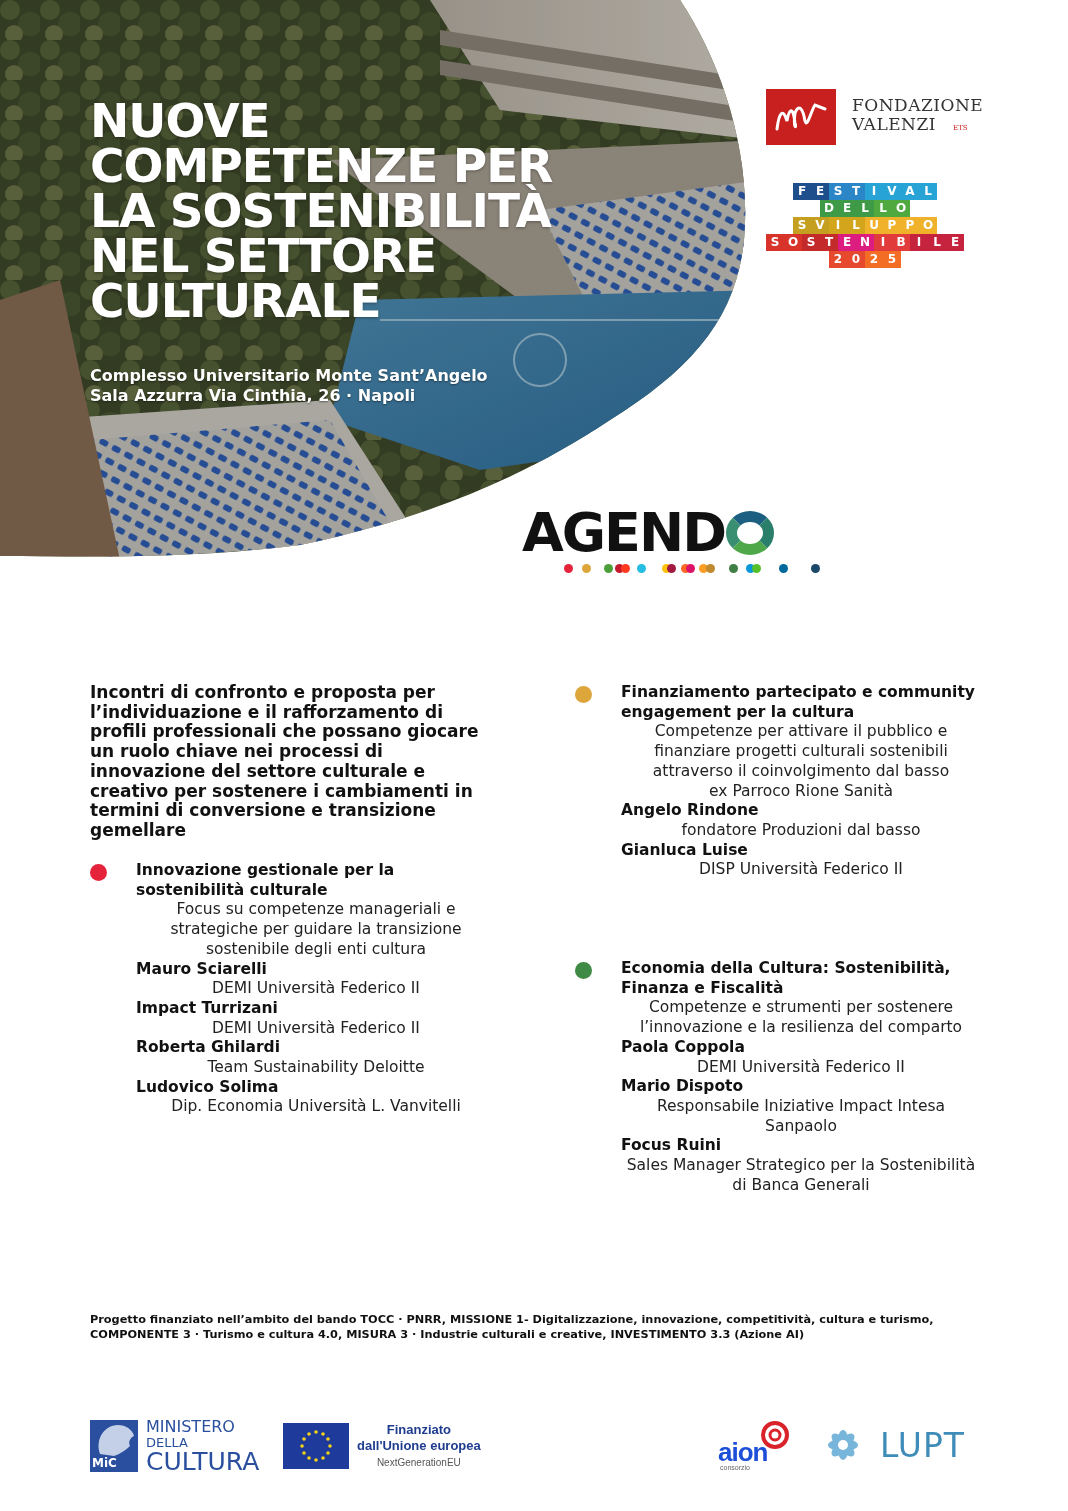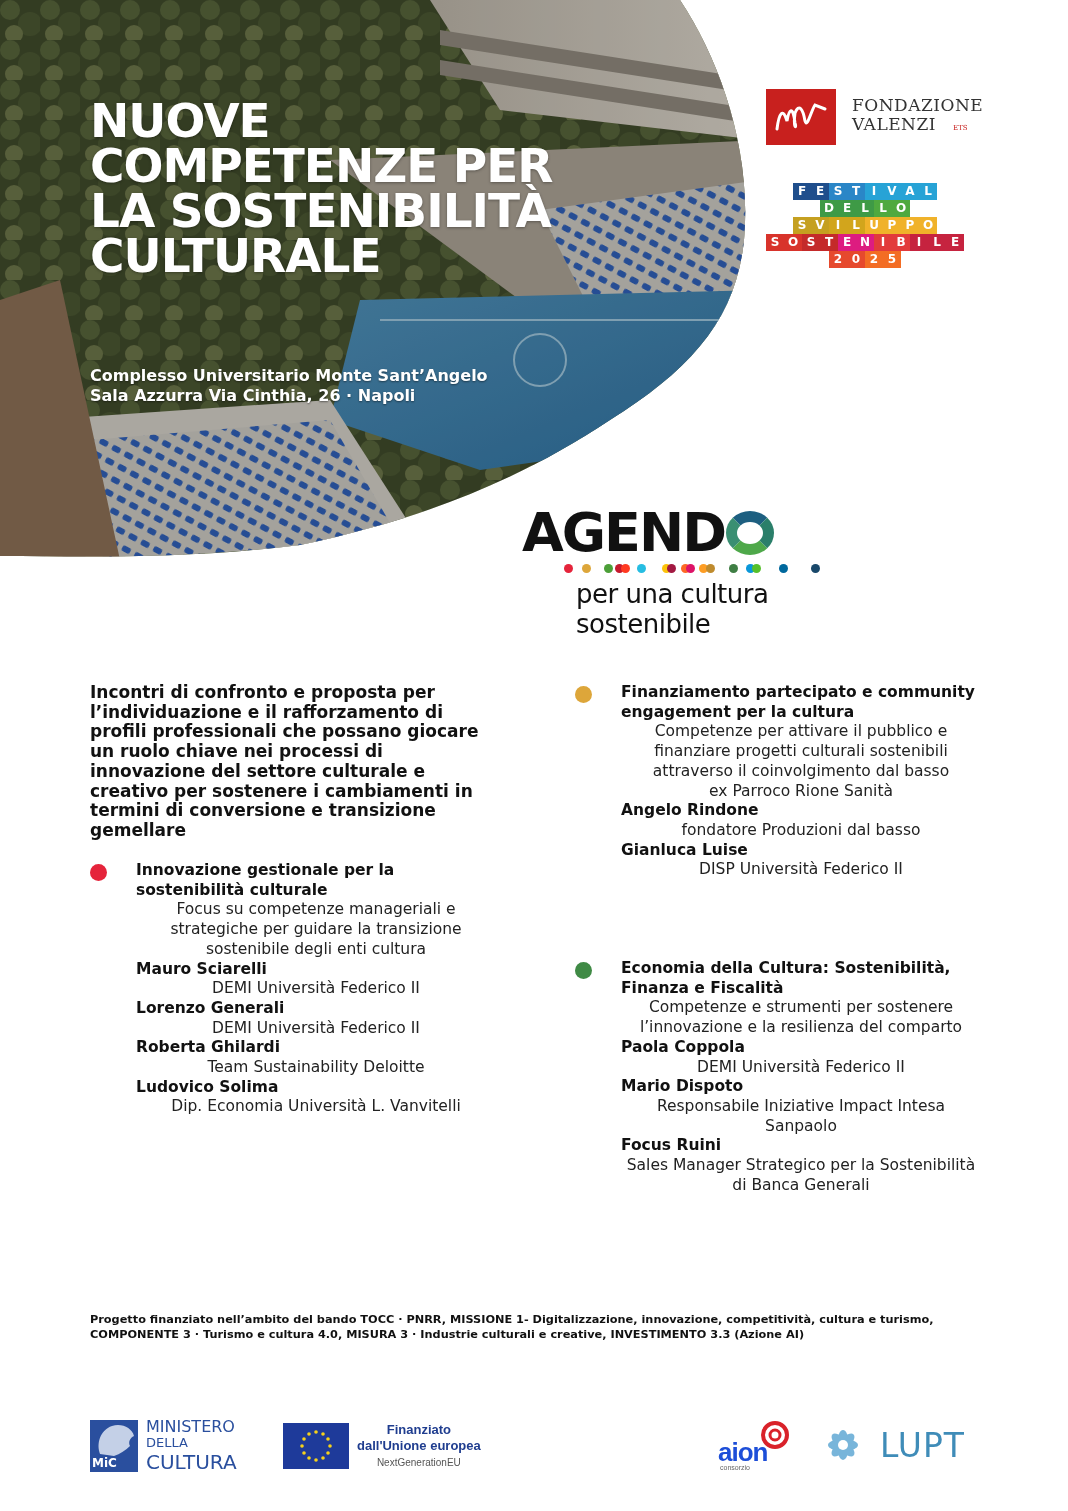--- a/index.html
+++ b/index.html
@@ -122,21 +122,21 @@
     width: 48px; height: 52px; background: #2a4f9e; position: relative; color: #fff;
     font-family: "DejaVu Sans", sans-serif; font-size: 12px; font-weight: bold;
   }
   .mic-mark span { position: absolute; left: 2px; bottom: 2px; margin-top: 24px; }
   .mic-text {
     margin-left: 8px; color: #2a4f9e; font-family: "DejaVu Sans", sans-serif;
     line-height: 16px;
   }
   .mic-text .l1 { font-size: 16px; }
   .mic-text .l2 { font-size: 13px; }
-  .mic-text .l3 { font-size: 20px; line-height: 22px; text-align: right; }
+  .mic-text .l3 { font-size: 25px; line-height: 22px; text-align: right; }
 
   .logo-eu { position: absolute; left: 283px; top: 1422px; display: flex; align-items: center; }
   .eu-flag {
     width: 66px; height: 46px; background: #1e3a9a; position: relative;
   }
   .eu-text { margin-left: 8px; font-family: "Liberation Sans", sans-serif; text-align: center; }
   .eu-text .l1, .eu-text .l2 { color: #1f3d8f; font-weight: bold; font-size: 13px; line-height: 16px; }
   .eu-text .l3 { color: #555; font-size: 10px; line-height: 14px; margin-top: 2px; }
 
   .logo-aion { position: absolute; left: 718px; top: 1420px; width: 75px; height: 52px; }
@@ -204,20 +204,21 @@
 
       <rect x="0" y="0" width="1068" height="560" fill="rgba(0,0,0,0.18)"></rect>
     </g>
   </svg>
 </div>
 
 <div class="hero-title">
   <div>NUOVE</div>
   <div>COMPETENZE PER</div>
   <div>LA SOSTENIBILITÀ</div>
+  <div>NEL SETTORE</div>
   <div>CULTURALE</div>
 </div>
 
 <div class="hero-info">
   <div>Complesso Universitario Monte Sant’Angelo</div>
   <div>Sala Azzurra Via Cinthia, 26 · Napoli</div>
 </div>
 
 <div class="logo-valenzi">
   <div class="valenzi-mark">
@@ -297,36 +298,32 @@
       <span style="left: 117px; background: rgb(253, 105, 37);"></span>
       <span style="left: 122px; background: rgb(221, 19, 103);"></span>
       <span style="left: 135px; background: rgb(253, 157, 36);"></span>
       <span style="left: 142px; background: rgb(191, 139, 46);"></span>
       <span style="left: 165px; background: rgb(63, 126, 68);"></span>
       <span style="left: 182px; background: rgb(10, 151, 217);"></span>
       <span style="left: 188px; background: rgb(86, 192, 43);"></span>
       <span style="left: 215px; background: rgb(0, 104, 157);"></span>
       <span style="left: 247px; background: rgb(25, 72, 106);"></span>
     </div>
-  <div class="agendo-sub">
-    <div>per una cultura</div>
-    <div>sostenibile</div>
-  </div>
 </div>
 
 <div class="intro">Incontri di confronto e proposta per l’individuazione e il rafforzamento di profili professionali che possano giocare un ruolo chiave nei processi di innovazione del settore culturale e creativo per sostenere i cambiamenti in termini di conversione e transizione gemellare</div>
 
 <div class="session s1">
   <span class="dot" style="background: rgb(229, 36, 59);"></span>
   <div class="content">
     <div class="s-title">Innovazione gestionale per la sostenibilità culturale</div>
     <div class="s-desc">Focus su competenze manageriali e strategiche per guidare la transizione sostenibile degli enti cultura</div>
     <div class="s-name">Mauro Sciarelli</div>
     <div class="s-role">DEMI Università Federico II</div>
-    <div class="s-name">Lorenzo Generali</div>
+    <div class="s-name">Impact Turrizani</div>
     <div class="s-role">DEMI Università Federico II</div>
     <div class="s-name">Roberta Ghilardi</div>
     <div class="s-role">Team Sustainability Deloitte</div>
     <div class="s-name">Ludovico Solima</div>
     <div class="s-role">Dip. Economia Università L. Vanvitelli</div>
   </div>
 </div>
 
 <div class="session s2">
   <span class="dot" style="background: rgb(221, 166, 58);"></span>

